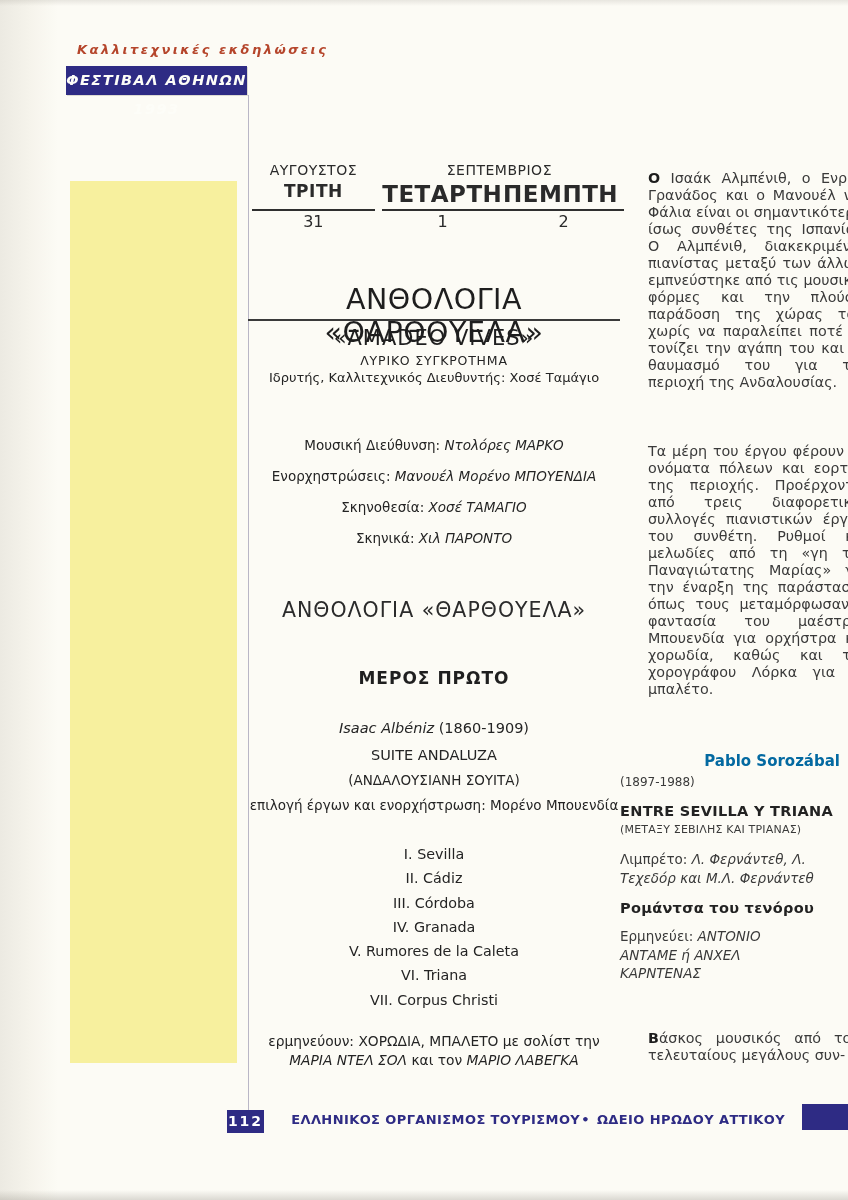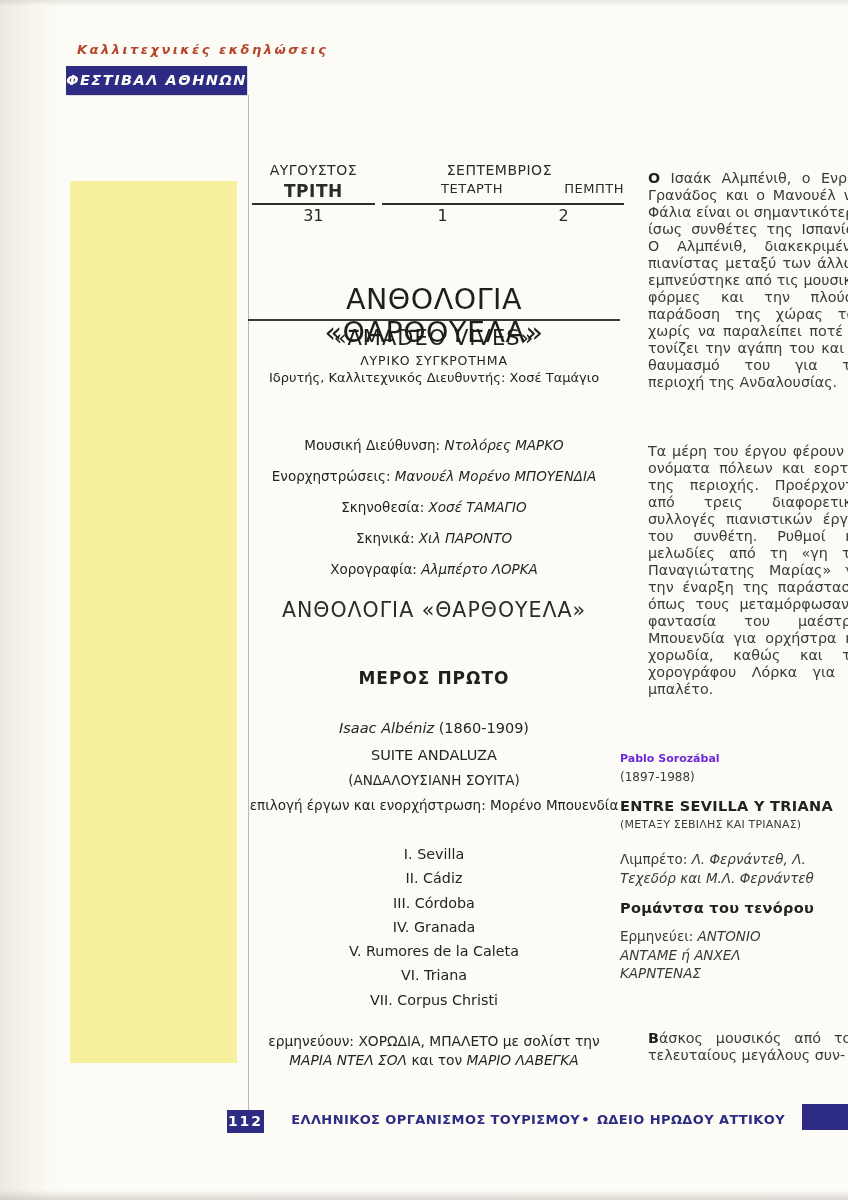--- a/index.html
+++ b/index.html
@@ -29,21 +29,21 @@
 
   
   .schedule{position:absolute;left:252px;top:162px;width:372px;color:#2a2a2a;}
   .months{display:flex;}
   .m1{width:33%;text-align:center;font-size:14px;font-weight:500;letter-spacing:.5px;}
   .m2{width:67%;text-align:center;font-size:14px;font-weight:500;letter-spacing:.5px;}
   .days{display:flex;margin-top:3px;}
   .day-single{width:33%;border-bottom:2px solid #2f2f2f;text-align:center;
     font-size:17px;font-weight:bold;letter-spacing:.5px;padding-bottom:2px;}
   .day-pair{width:65%;margin-left:2%;border-bottom:2px solid #2f2f2f;display:flex;padding-bottom:2px;}
-  .day-pair span{width:50%;text-align:right;font-size:13px;font-weight:normal;letter-spacing:.5px;}
+  .day-pair span{width:50%;text-align:left;font-size:23px;font-weight:bold;letter-spacing:.5px;}
   .dates{display:flex;margin-top:1px;}
   .date1{width:33%;text-align:center;font-size:16px;}
   .date-pair{width:65%;margin-left:2%;display:flex;}
   .date-pair span{width:50%;text-align:center;font-size:16px;}
 
   
   .cc{position:absolute;left:248px;width:372px;text-align:center;color:#242424;}
   .main-title{top:283px;font-size:28.5px;letter-spacing:.5px;color:#1e1e1e;font-weight:400;}
   .title-rule{position:absolute;left:248px;top:319px;width:372px;height:1.5px;background:#3a3a3a;}
   .company{top:326px;font-size:21px;letter-spacing:1px;color:#1e1e1e;}
@@ -62,21 +62,21 @@
   .performers{top:1032px;font-size:13.8px;line-height:19px;}
   .performers .it{font-style:italic;}
 
   
   .rc{position:absolute;left:620px;width:220px;color:#3a3a3a;}
   .para{font-size:14.3px;line-height:17px;text-align:justify;margin-left:28px;}
   .para .lead{font-weight:bold;color:#1d1d1d;}
   .p1{top:170px;}
   .p2{top:443px;}
   .work2{top:752px;text-align:left;}
-  .w2-composer{font-size:11px;font-weight:bold;color:#6d28d9;}
+  .w2-composer{font-size:15px;font-weight:bold;color:#0369a1;text-align:right;}
   .w2-dates{font-size:12px;margin-top:5px;}
   .w2-title{font-size:14.5px;font-weight:bold;margin-top:14px;color:#222;letter-spacing:.3px;}
   .w2-greek{font-size:11px;margin-top:4px;letter-spacing:.2px;}
   .libretto{top:850px;font-size:13.5px;line-height:18.5px;}
   .libretto .it{font-style:italic;}
   .romance{top:900px;font-size:14.5px;font-weight:bold;color:#222;letter-spacing:.3px;}
   .performer{top:927px;width:175px;font-size:13.5px;line-height:18.5px;}
   .performer .it{font-style:italic;text-align:right;}
   .p3{top:1030px;}
 
@@ -126,21 +126,20 @@
   <div class="title-rule"></div>
   <div class="cc company" style="position:absolute;top:326px;">«AMADEO VIVES»</div>
   <div class="cc company-type" style="position:absolute;top:353px;">ΛΥΡΙΚΟ ΣΥΓΚΡΟΤΗΜΑ</div>
   <div class="cc founder" style="position:absolute;top:370px;">Ιδρυτής, Καλλιτεχνικός Διευθυντής: Χοσέ Ταμάγιο</div>
 
   <div class="cc credits" style="position:absolute;top:430px;">
     <div><span>Μουσική Διεύθυνση:</span> <span class="nm">Ντολόρες ΜΑΡΚΟ</span></div>
     <div><span>Ενορχηστρώσεις:</span> <span class="nm">Μανουέλ Μορένο ΜΠΟΥΕΝΔΙΑ</span></div>
     <div><span>Σκηνοθεσία:</span> <span class="nm">Χοσέ ΤΑΜΑΓΙΟ</span></div>
     <div><span>Σκηνικά:</span> <span class="nm">Χιλ ΠΑΡΟΝΤΟ</span></div>
-    <div><span>Χορογραφία:</span> <span class="nm">Αλμπέρτο ΛΟΡΚΑ</span></div>
   </div>
 
   <div class="cc section-title" style="position:absolute;top:598px;">ΑΝΘΟΛΟΓΙΑ «ΘΑΡΘΟΥΕΛΑ»</div>
   <div class="cc part-title" style="position:absolute;top:668px;">ΜΕΡΟΣ ΠΡΩΤΟ</div>
 
   <div class="cc composer-line" style="position:absolute;top:720px;">
     <span class="it">Isaac Albéniz</span><span> (1860-1909)</span>
   </div>
   <div class="cc work-title" style="position:absolute;top:747px;">SUITE ANDALUZA</div>
   <div class="cc work-title-greek" style="position:absolute;top:772px;">(ΑΝΔΑΛΟΥΣΙΑΝΗ ΣΟΥΙΤΑ)</div>

